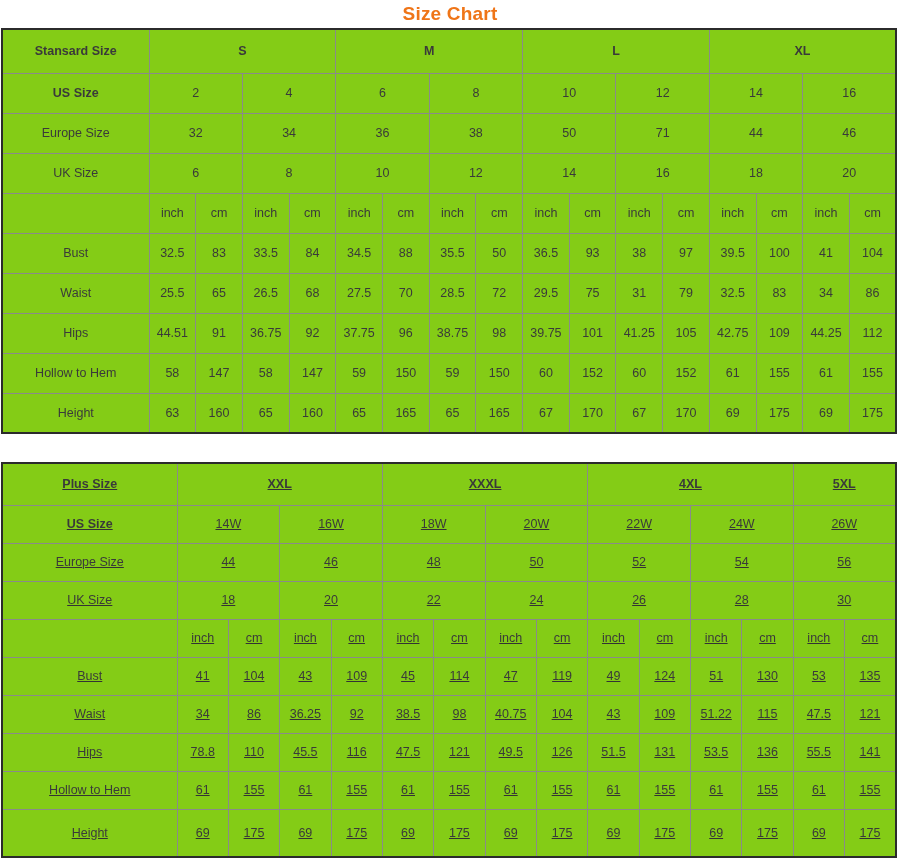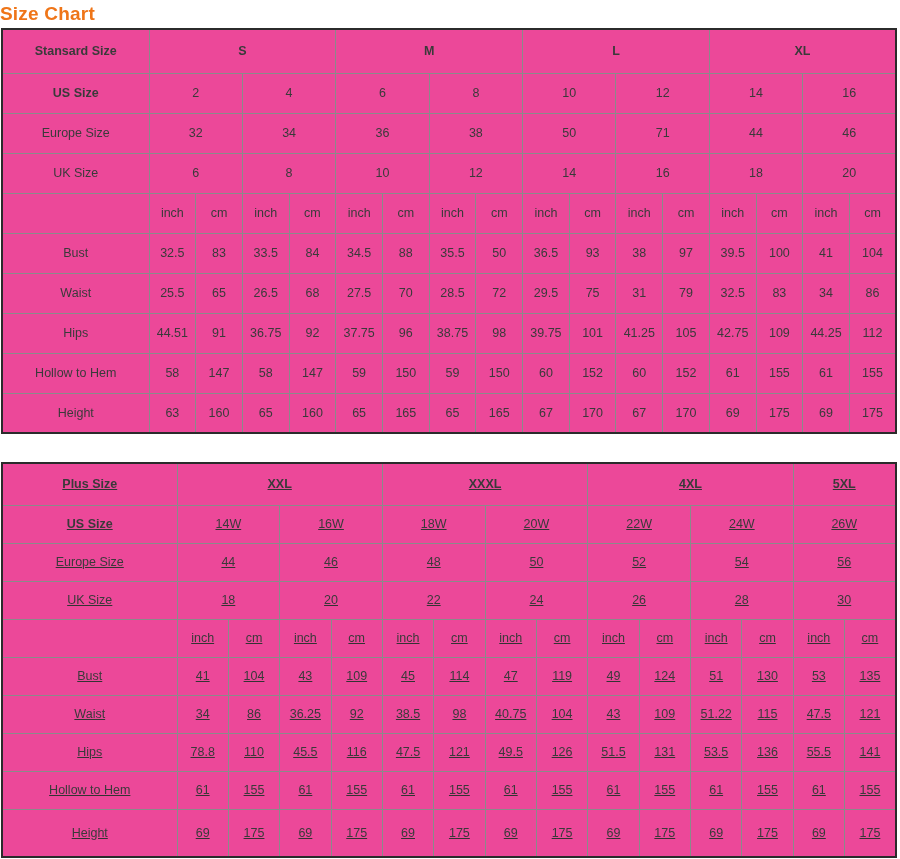--- a/index.html
+++ b/index.html
@@ -16,36 +16,36 @@
   }
 
   .page {
     width: 900px;
     height: 859px;
     position: relative;
     box-sizing: border-box;
   }
 
   .chart-title {
-    text-align: left;
+    text-align: center;
     font-size: 19px;
     font-weight: bold;
     color: #ef7518;
     letter-spacing: 0.2px;
     line-height: 26px;
     height: 28px;
     padding-top: 1px;
     box-sizing: border-box;
   }
 
   table.size-table {
     border-collapse: collapse;
     table-layout: fixed;
     border: 2px solid #2b2b2b;
-    background: #ec4899;
+    background: #84cc16;
   }
 
   table.size-table td {
     border: 1px solid #8a8a8a;
     text-align: center;
     vertical-align: middle;
     font-size: 12.5px;
     color: #3a3a3a;
     padding: 0 1px;
     overflow: hidden;

